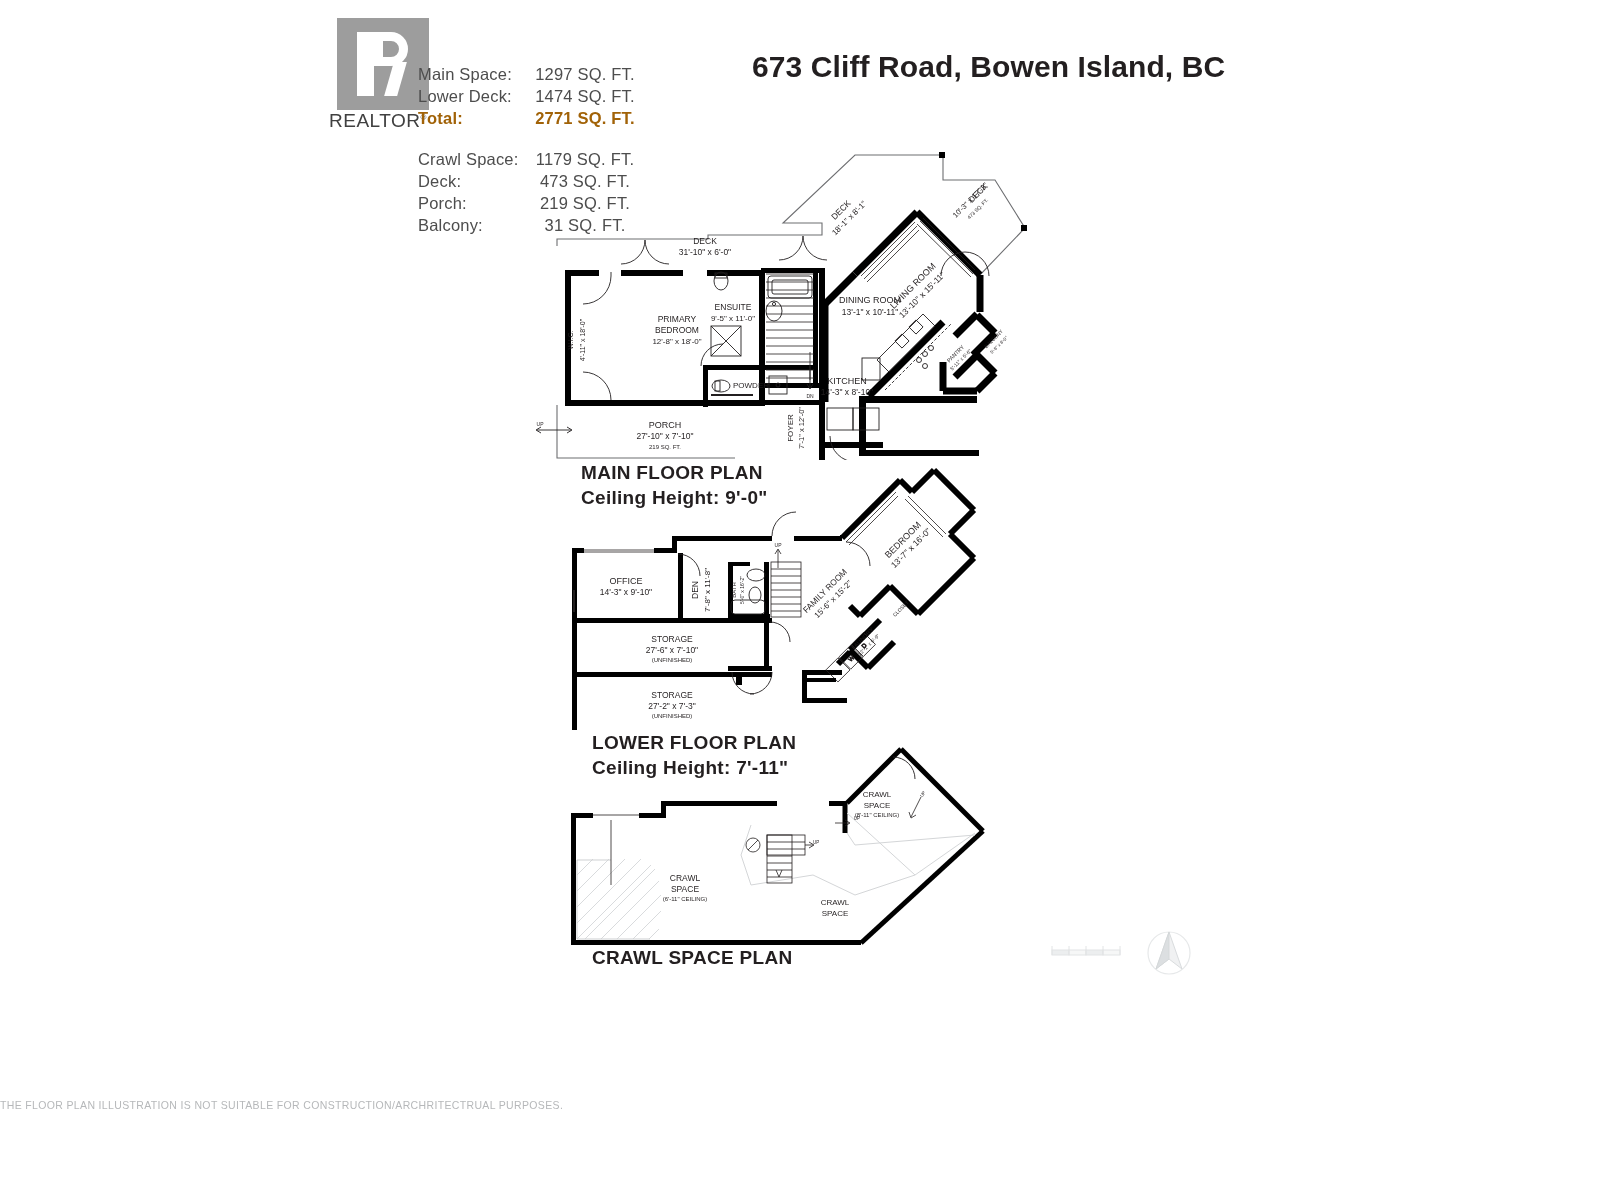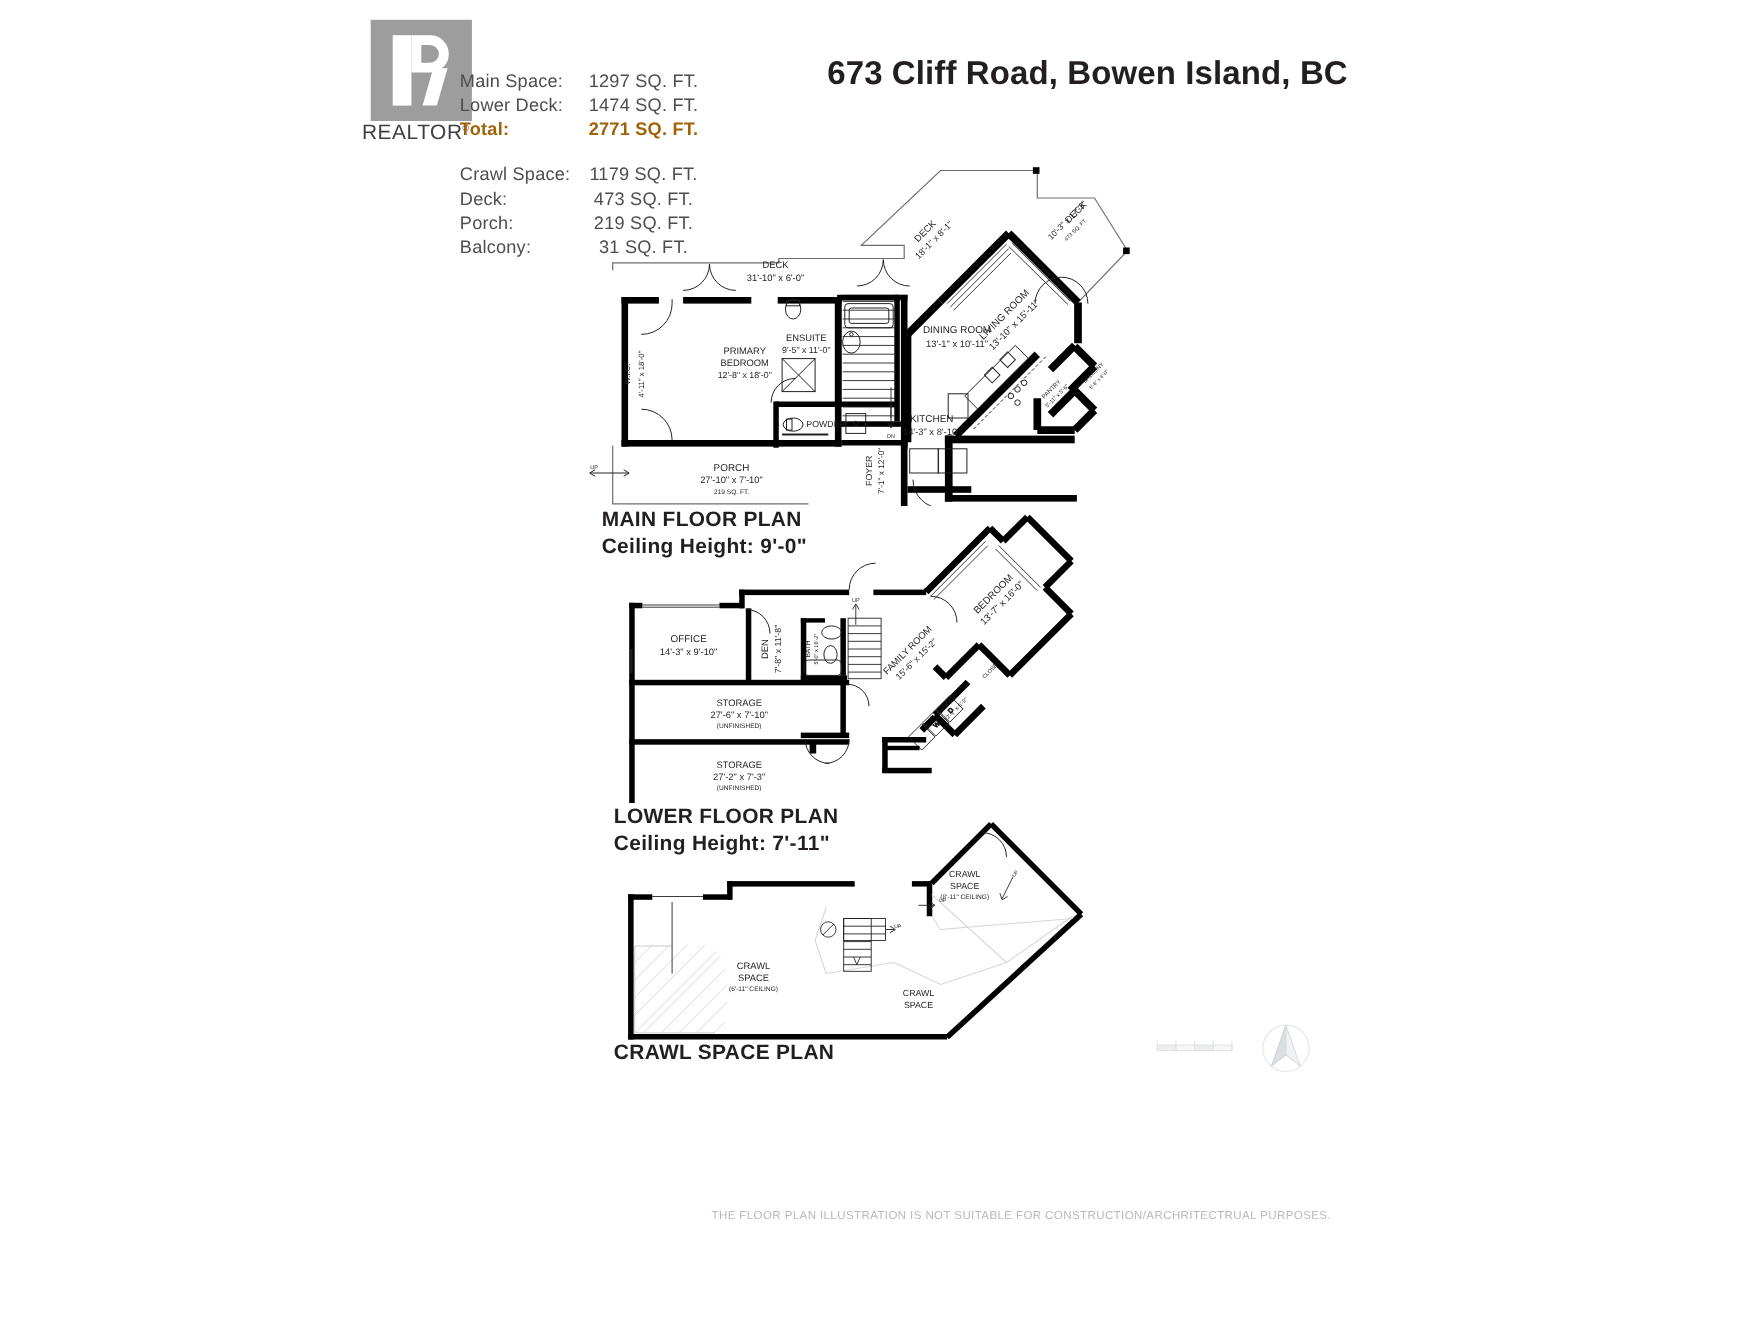--- a/index.html
+++ b/index.html
@@ -21,30 +21,30 @@
   .area-block{position:absolute;font-size:16.5px;color:#4d4d4d;letter-spacing:.2px;}
   .area-row{display:flex;line-height:22px;white-space:nowrap;}
   .area-row .lbl{width:112px;}
   .area-row .val{width:110px;text-align:center;}
   .area-row.total{font-weight:bold;color:#a16207;}
 
   #doc-title{position:absolute;left:752px;top:50px;font-size:30px;font-weight:bold;
        letter-spacing:.1px;white-space:nowrap;}
 
   
-  .plan-caption{position:absolute;font-size:19px;letter-spacing:.3px;line-height:25px;white-space:nowrap;}
+  .plan-caption{position:absolute;font-size:19px;letter-spacing:.3px;line-height:25px;white-space:nowrap;margin-left:34px;}
   .plan-caption .ttl{font-weight:bold;}
   .plan-caption .sub{font-weight:bold;}
 
   
   .plan-svg{position:absolute;}
   .plan-svg text{font-family:"Liberation Sans",sans-serif;fill:#231f20;}
 
   
-  #footer{position:absolute;left:0;top:1098px;width:1600px;text-align:right;
+  #footer{position:absolute;left:0;top:1098px;width:1600px;text-align:left;
       font-size:10.5px;color:#b6b8ba;line-height:15px;letter-spacing:.35px;}
   #footer div{padding-right:390px;}
   #footer div.l2{padding-right:378px;}
 </style>
 </head>
 <body>
 
 <div id="realtor-logo">
   <div class="rbox">
     <div class="rstem"></div>

